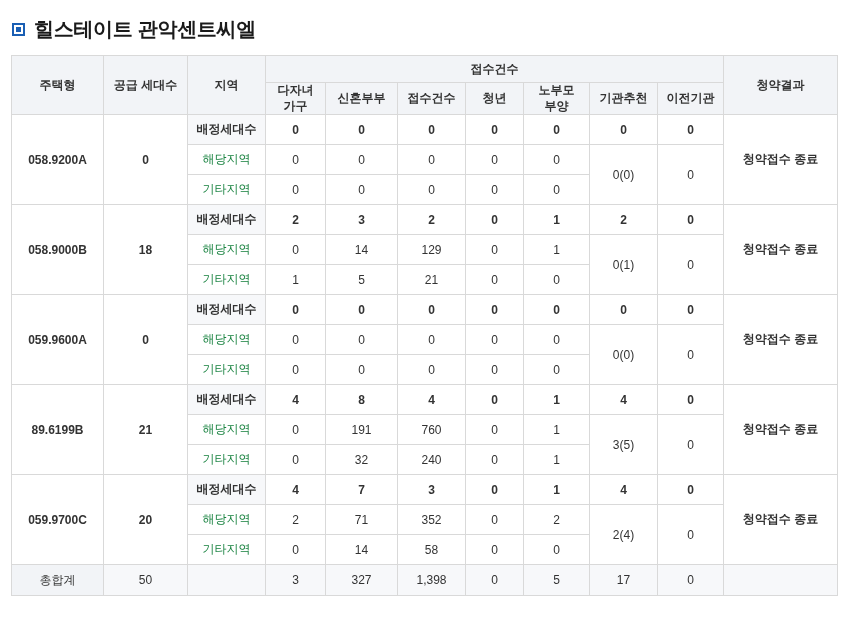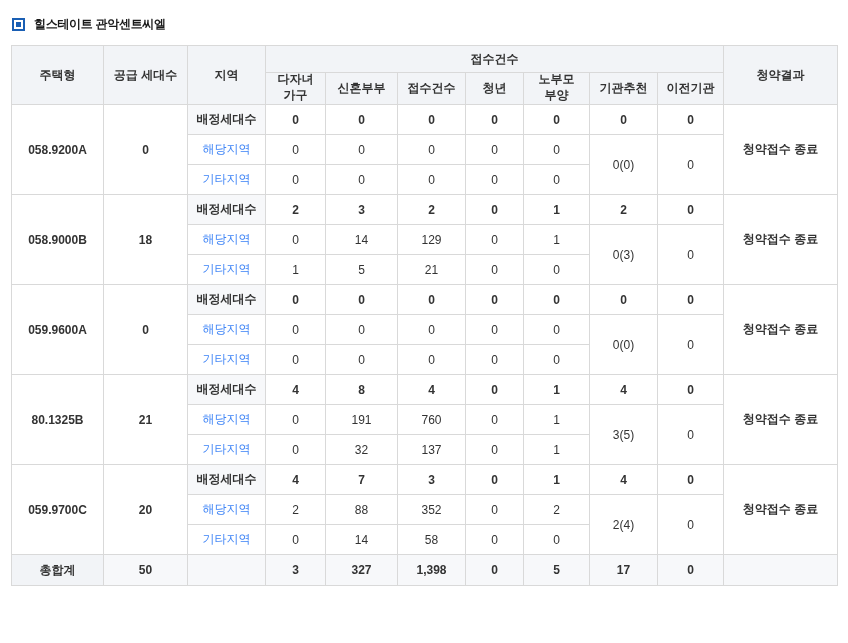--- a/index.html
+++ b/index.html
@@ -40,21 +40,21 @@
   .title-marker::after {
     content: "";
     position: absolute;
     left: 2px;
     top: 2px;
     right: 2px;
     bottom: 2px;
     background: #1a5fb4;
   }
   .title-text {
-    font-size: 12px;
+    font-size: 20px;
     font-weight: bold;
     color: #1a1a1a;
     letter-spacing: -0.3px;
   }
   
   .table-wrap {
     padding: 0 11px;
     box-sizing: border-box;
   }
   table.result {
@@ -81,51 +81,50 @@
   th.grp {
     height: 28px;
     margin-top: 48px;
   }
   th.tall {
     height: 62px;
   }
   .two-line {
     display: block;
     line-height: 1.3;
-    font-family: Liberation Mono, monospace;
   }
   
   table.result tbody td {
     height: 29px;
     font-size: 12px;
   }
   td.house-type, td.supply, td.region-blank, td.result-col {
     font-size: 12px;
     font-weight: bold;
   }
   td.rowlabel {
     background: #f7f8fa;
     font-weight: bold;
     color: #333333;
     font-family: Liberation Mono, monospace;
   }
   td.rowlabel.sub {
     font-weight: normal;
     background: #ffffff;
-    color: #3b82f6;
+    color: #15803d;
   }
   td.bold-num {
     font-weight: bold;
   }
   tr.group-top td {
     border-top: 1px solid #c8c8c8;
   }
   tfoot td {
     background: #f7f8fa;
-    font-weight: bold;
+    font-weight: normal;
     height: 30px;
   }
   tfoot td.total-label {
     background: #f2f4f7;
   }
 </style>
 </head>
 <body>
 
 <div class="page">
@@ -221,21 +220,21 @@
           <td class="bold-num">0</td>
           <td rowspan="3" class="result-col">청약접수 종료</td>
         </tr>
         <tr>
           <td class="rowlabel sub">해당지역</td>
           <td>0</td>
           <td>14</td>
           <td>129</td>
           <td>0</td>
           <td>1</td>
-          <td rowspan="2">0(3)</td>
+          <td rowspan="2">0(1)</td>
           <td rowspan="2">0</td>
         </tr>
         <tr>
           <td class="rowlabel sub">기타지역</td>
           <td>1</td>
           <td>5</td>
           <td>21</td>
           <td>0</td>
           <td>0</td>
         </tr>
@@ -266,21 +265,21 @@
         <tr>
           <td class="rowlabel sub">기타지역</td>
           <td>0</td>
           <td>0</td>
           <td>0</td>
           <td>0</td>
           <td>0</td>
         </tr>
 
         <tr class="group-top">
-          <td rowspan="3" class="house-type">80.1325B</td>
+          <td rowspan="3" class="house-type">89.6199B</td>
           <td rowspan="3" class="supply">21</td>
           <td class="rowlabel">배정세대수</td>
           <td class="bold-num">4</td>
           <td class="bold-num">8</td>
           <td class="bold-num">4</td>
           <td class="bold-num">0</td>
           <td class="bold-num">1</td>
           <td class="bold-num">4</td>
           <td class="bold-num">0</td>
           <td rowspan="3" class="result-col">청약접수 종료</td>
@@ -292,42 +291,42 @@
           <td>760</td>
           <td>0</td>
           <td>1</td>
           <td rowspan="2">3(5)</td>
           <td rowspan="2">0</td>
         </tr>
         <tr>
           <td class="rowlabel sub">기타지역</td>
           <td>0</td>
           <td>32</td>
-          <td>137</td>
+          <td>240</td>
           <td>0</td>
           <td>1</td>
         </tr>
 
         <tr class="group-top">
           <td rowspan="3" class="house-type">059.9700C</td>
           <td rowspan="3" class="supply">20</td>
           <td class="rowlabel">배정세대수</td>
           <td class="bold-num">4</td>
           <td class="bold-num">7</td>
           <td class="bold-num">3</td>
           <td class="bold-num">0</td>
           <td class="bold-num">1</td>
           <td class="bold-num">4</td>
           <td class="bold-num">0</td>
           <td rowspan="3" class="result-col">청약접수 종료</td>
         </tr>
         <tr>
           <td class="rowlabel sub">해당지역</td>
           <td>2</td>
-          <td>88</td>
+          <td>71</td>
           <td>352</td>
           <td>0</td>
           <td>2</td>
           <td rowspan="2">2(4)</td>
           <td rowspan="2">0</td>
         </tr>
         <tr>
           <td class="rowlabel sub">기타지역</td>
           <td>0</td>
           <td>14</td>

